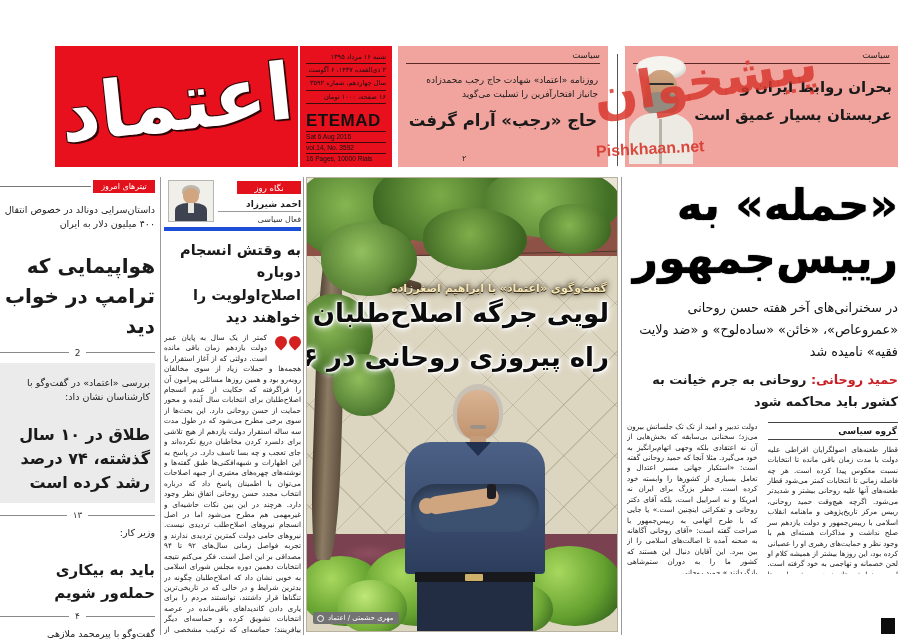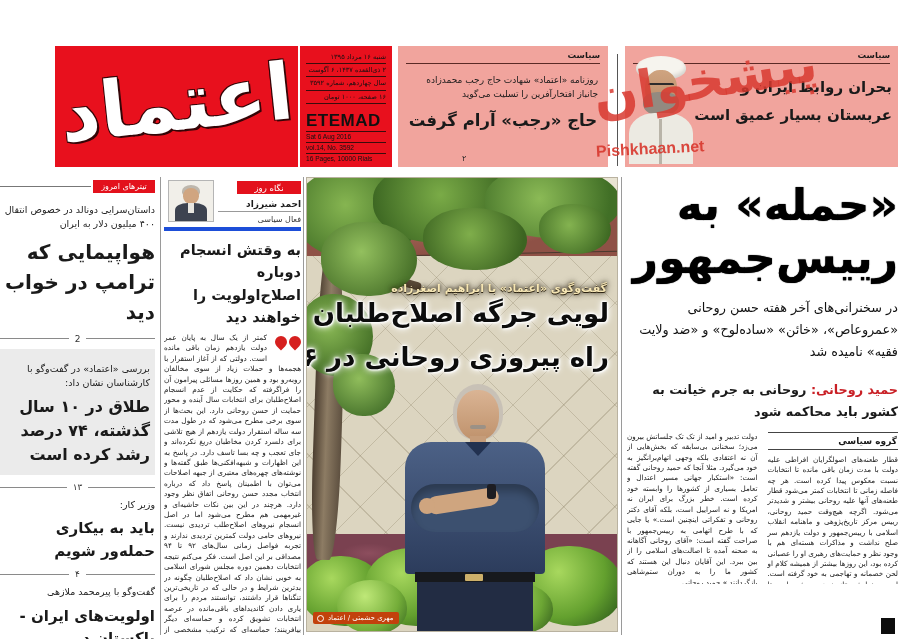--- a/index.html
+++ b/index.html
@@ -15,21 +15,21 @@
   .date-box{position:absolute;left:300px;top:46px;width:92px;height:121px;background:#e8101d;
             padding:5px 6px;box-sizing:border-box;color:#111;}
   .d-fa{font-size:6.6px;line-height:1.25;border-bottom:1px solid #3a0c0c;padding:2px 0;text-align:right;white-space:nowrap;overflow:hidden;}
   .wordmark{font-family:"Liberation Sans",sans-serif;font-weight:bold;font-size:17px;letter-spacing:.5px;
             text-align:left;margin-top:7px;direction:ltr;}
   .d-en{font-family:"Liberation Sans",sans-serif;font-size:6.6px;border-top:1px solid #3a0c0c;
         padding:1.5px 0;text-align:left;direction:ltr;white-space:nowrap;overflow:hidden;}
   .promo{position:absolute;top:46px;height:121px;background:#f1a49d;box-sizing:border-box;overflow:hidden;}
   .promo-mid{left:398px;width:210px;}
   .promo-right{left:625px;width:273px;}
-  .sec{font-size:8.5px;text-align:right;border-bottom:1px solid #5a2a26;margin:4px 8px 0;padding-bottom:3px;font-weight:bold;}
+  .sec{font-size:8.5px;text-align:right;border-bottom:1px solid #5a2a26;margin:4px 8px 0;padding-bottom:3px;}
   .pm-kicker{font-size:9px;line-height:1.55;text-align:right;margin:10px 10px 0;}
   .pm-title{font-size:16.5px;font-weight:bold;text-align:center;margin:9px 8px 0;}
   .pm-page{position:absolute;left:64px;bottom:4px;font-size:8px;color:#222;}
   .pr-text{position:absolute;right:6px;left:66px;top:22px;text-align:right;}
   .pr-kicker{font-size:9px;line-height:1.5;}
   .pr-title{font-size:15px;font-weight:bold;line-height:1.85;margin-top:6px;}
   
   .cleric{position:absolute;left:4px;top:10px;width:64px;height:108px;}
   .cleric .turban{position:absolute;left:7px;top:0;width:50px;height:24px;background:#f6f4ee;border-radius:50% 50% 45% 45%;box-shadow:inset 0 -3px 4px rgba(0,0,0,.15);}
   .cleric .face{position:absolute;left:16px;top:14px;width:32px;height:38px;background:linear-gradient(180deg,#cfa480,#b98b67);border-radius:46%;}
@@ -50,21 +50,21 @@
   .sep2{left:303px;top:177px;height:458px;}
   .sep3{left:621px;top:177px;height:458px;}
 
   
   .rail{position:absolute;left:0;top:177px;width:155px;height:462px;overflow:hidden;}
   .rail-head{position:relative;height:20px;padding-left:48px;}
   .rail-label{position:absolute;right:0;top:3px;width:62px;height:13px;background:#e3111c;color:#fff;
               font-size:8px;display:flex;align-items:center;justify-content:center;}
   .rail-rule{position:absolute;right:64px;left:0;top:9px;height:1px;background:#777;}
   .rik{font-size:9.5px;line-height:1.5;text-align:right;color:#222;margin-top:6px;}
-  .rit{font-weight:bold;text-align:right;line-height:1.5;margin-top:5px;}
+  .rit{font-weight:bold;text-align:right;line-height:1.5;margin-top:19px;}
   .rit-1{font-size:20px;}
   .rit-2{font-size:16px;}
   .rit-3{font-size:15px;}
   .rit-4{font-size:15px;}
   .gray{background:#ebebeb;padding:7px 5px 8px;margin-top:2px;}
   .pgdiv{display:flex;align-items:center;gap:6px;margin:7px 0 5px;font-size:9px;color:#333;}
   .pgdiv i{flex:1;border-top:1px solid #8a8a8a;}
 
   
   .opinion{position:absolute;left:164px;top:177px;width:137px;height:458px;overflow:hidden;}
@@ -135,31 +135,31 @@
   .man-buckle{position:absolute;left:158px;top:396px;width:18px;height:7px;background:#cdb06a;border-radius:1px;}
   .man-legs{position:absolute;left:110px;top:404px;width:116px;height:51px;background:#222c43;}
   
   .ph-kicker{position:absolute;right:10px;top:104px;font-size:11px;font-weight:bold;color:#f6e6b4;
              text-shadow:0 1px 0 #2c2312, 0 0 4px #2c2312, 0 0 7px rgba(30,24,10,.8);}
   .ph-title{position:absolute;left:8px;right:8px;text-align:center;font-weight:bold;color:#0c0c0c;
             font-size:26px;line-height:1;white-space:nowrap;
             text-shadow:0 0 3px #fff,0 0 6px #fff,0 0 9px #fff,1px 1px 2px #fff,-1px -1px 2px #fff;}
   .ph-t1{top:122px;}
   .ph-t2{top:166px;}
-  .ph-credit{position:absolute;left:6px;bottom:7px;background:#c2410c;color:#fff;font-size:7px;
+  .ph-credit{position:absolute;left:6px;bottom:7px;background:#737373;color:#fff;font-size:7px;
              padding:2px 6px 2px 15px;border-radius:2px;}
   .cam-ic{position:absolute;left:4px;top:3px;width:7px;height:7px;border:1px solid #fff;border-radius:50%;box-sizing:border-box;}
 
   
   .lead{position:absolute;left:627px;top:180px;width:271px;height:459px;overflow:hidden;}
   .lead-t{font-weight:bold;text-align:right;line-height:1.15;letter-spacing:-1px;color:#000;
           font-size:44px;white-space:nowrap;text-shadow:0 0 1px #000;}
   .lead-t2{margin-top:2px;}
   .lead-deck{margin-top:14px;font-size:12.8px;line-height:1.7;text-align:right;color:#111;padding-left:6px;}
-  .lead-quotes{margin-top:17px;}
+  .lead-quotes{margin-top:7px;}
   .q{font-size:12.8px;font-weight:bold;line-height:1.65;text-align:right;padding-left:4px;}
   .q .qname{color:#c92026;}
   .lead-cols{display:flex;gap:10px;margin-top:10px;height:152px;overflow:hidden;}
   .lcol{flex:1;min-width:0;}
   .byline{border-top:1px solid #444;border-bottom:1px solid #444;padding:3px 1px;font-size:9px;
           font-weight:bold;text-align:right;margin-bottom:5px;}
   .sm{font-size:7.2px;line-height:1.45;text-align:justify;color:#202020;margin:0;}
   .black-mark{position:absolute;left:881px;top:618px;width:14px;height:16px;background:#0d0d0d;}
 </style>
 </head>

